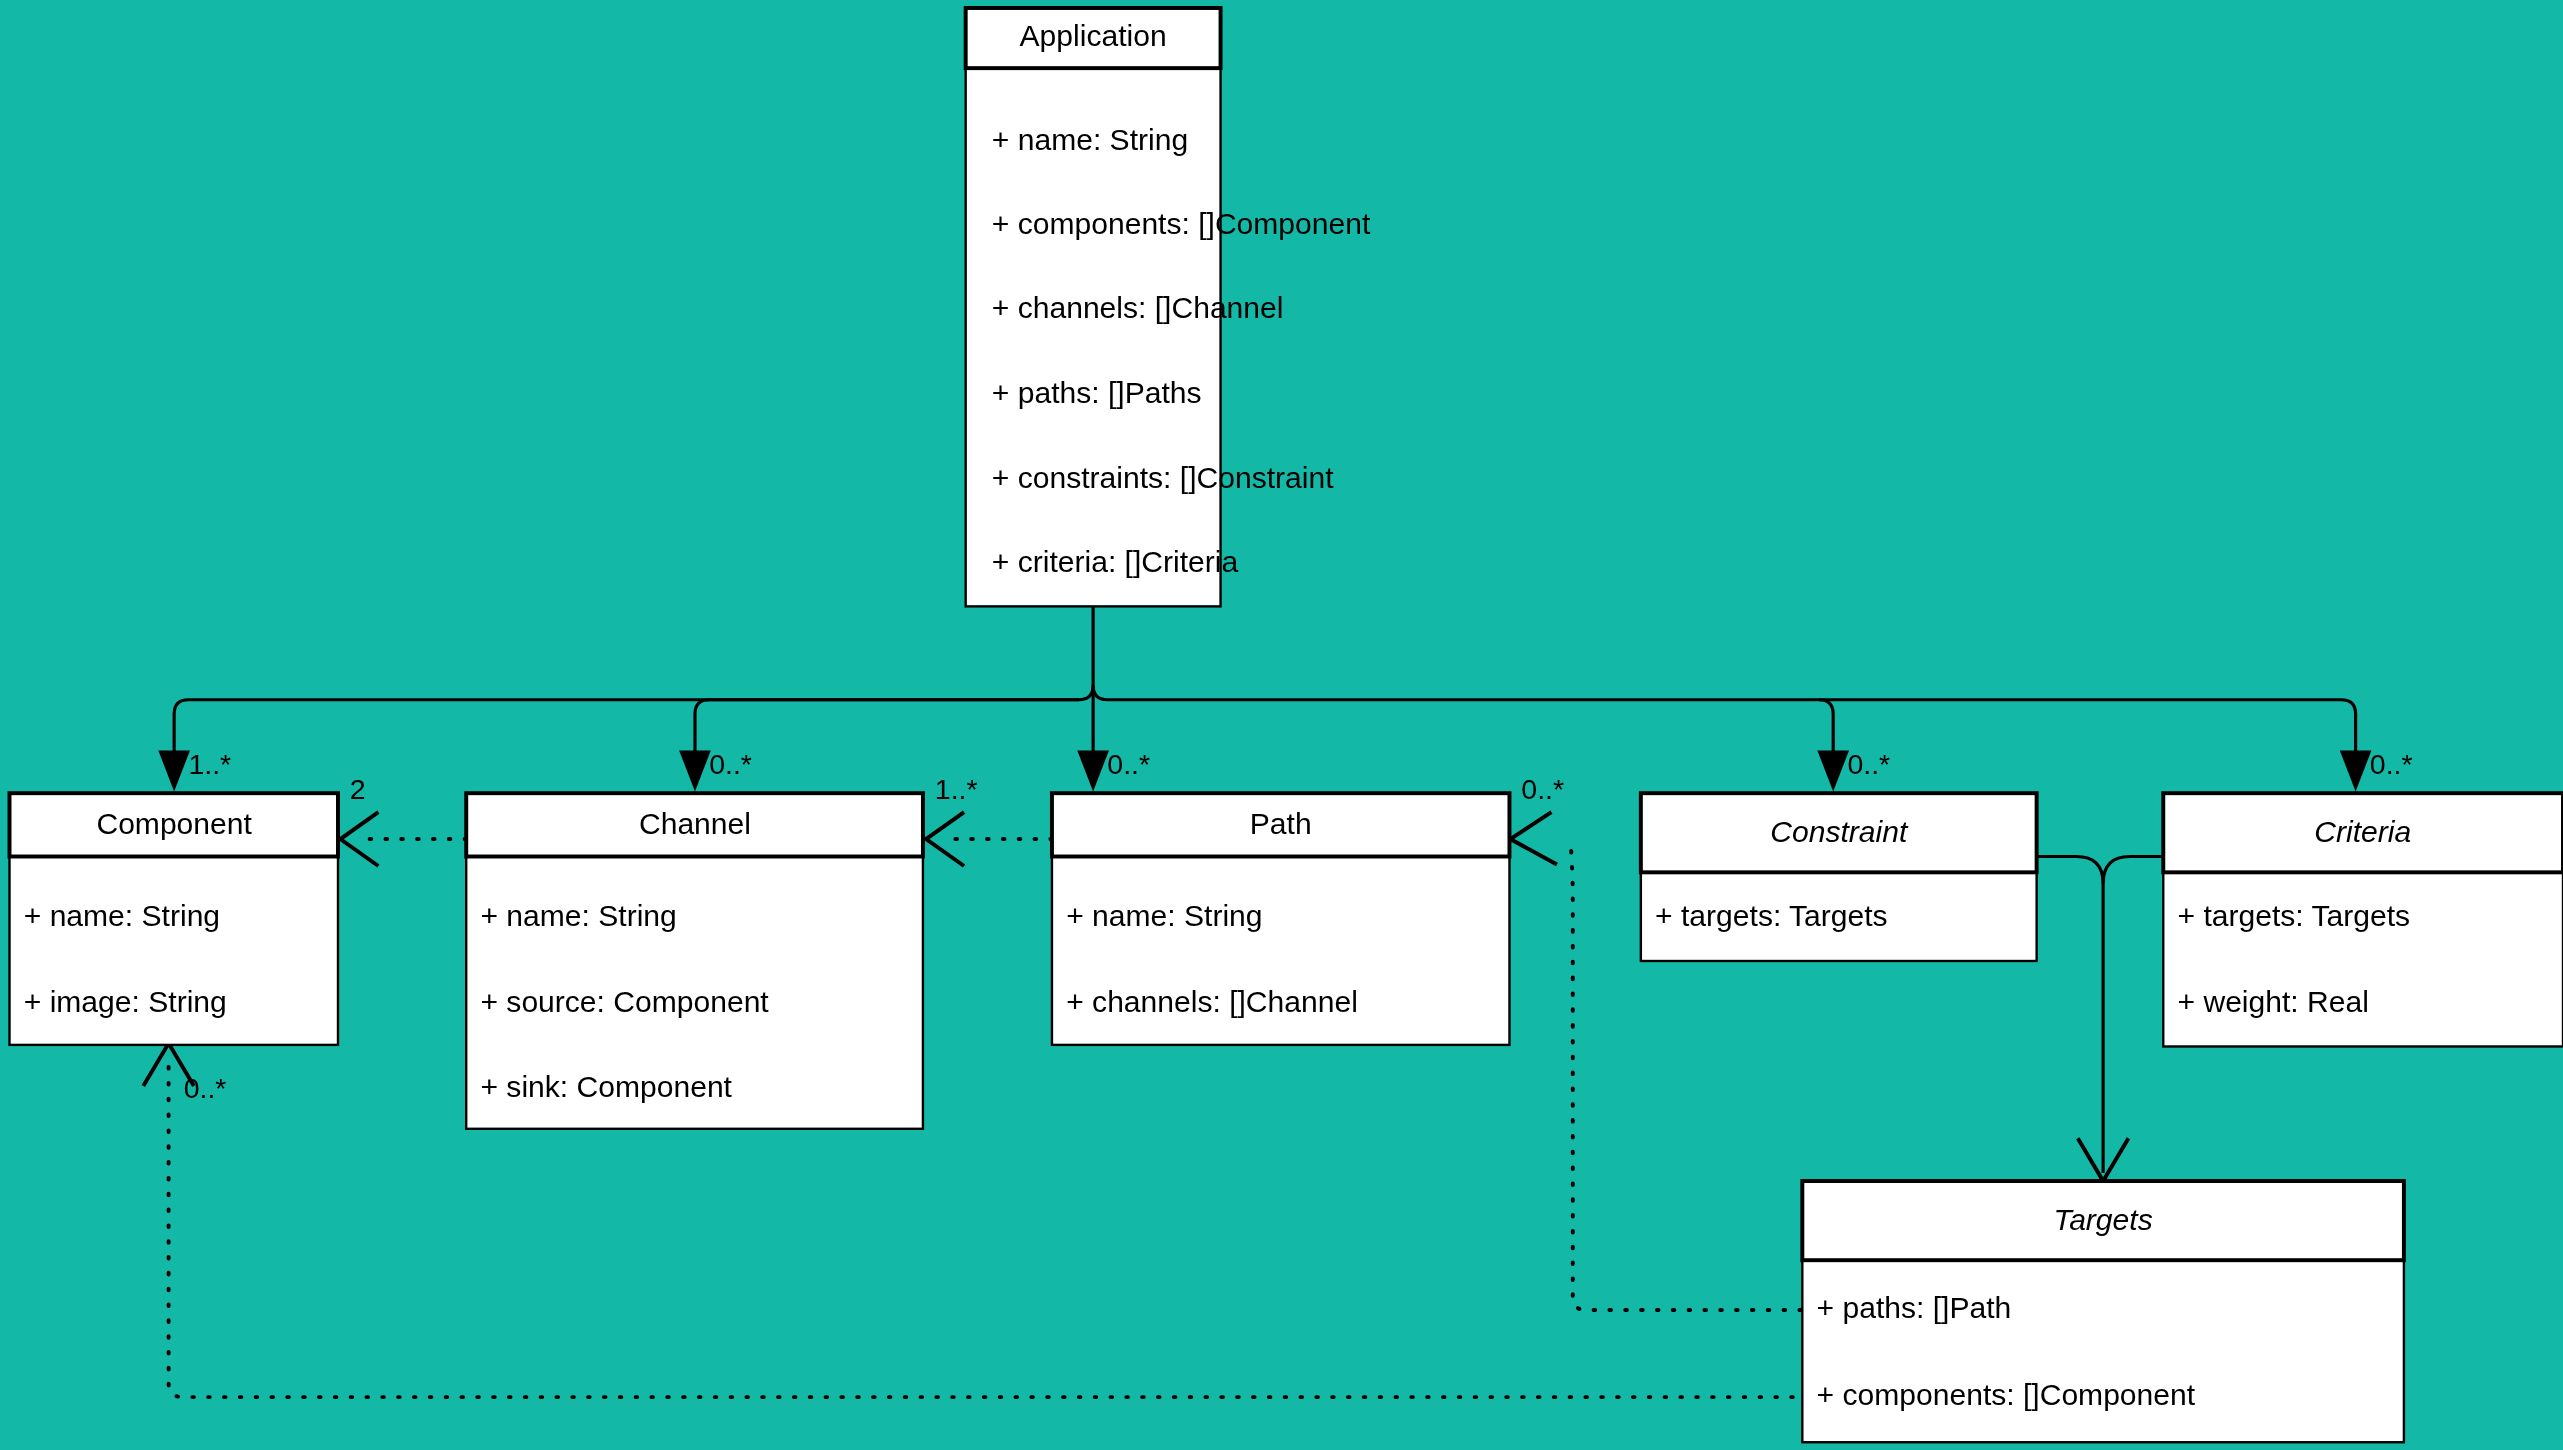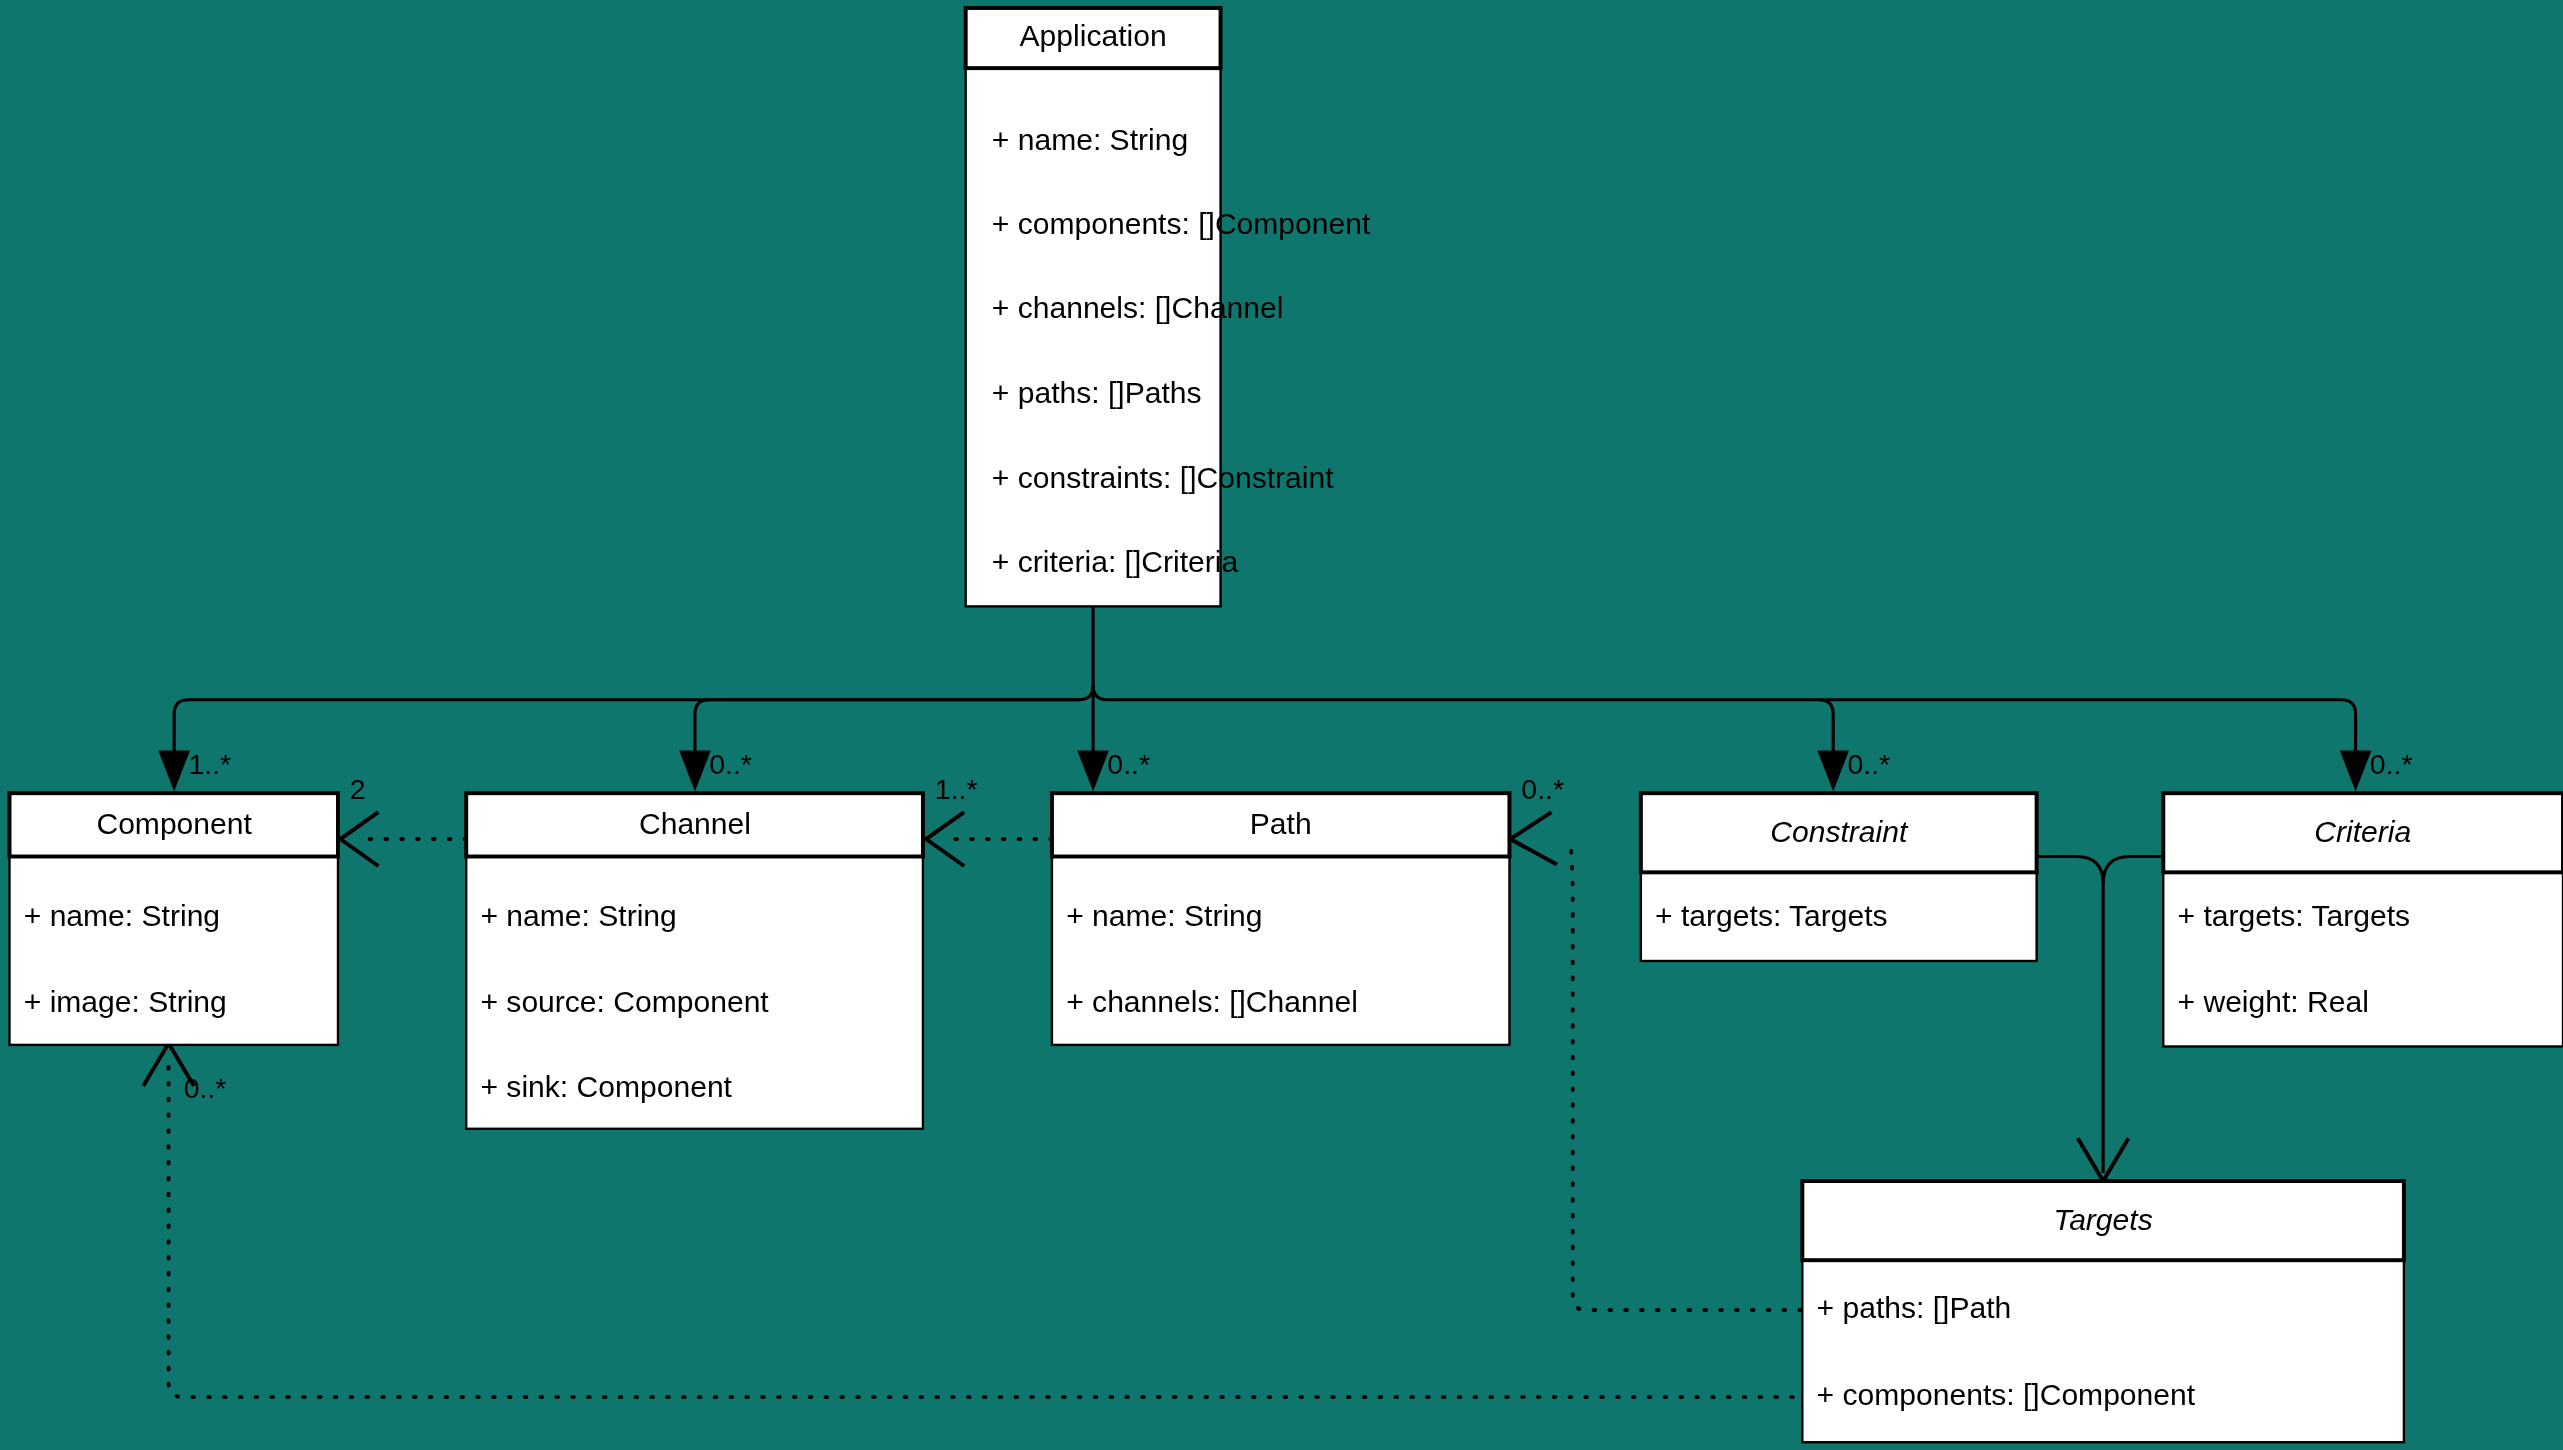--- a/index.html
+++ b/index.html
@@ -4,21 +4,21 @@
 <style>
   html, body {
     margin: 0;
     padding: 0;
     background: #ffffff;
   }
   #diagram-root {
     position: relative;
     width: 2563px;
     height: 1451px;
-    background: #0f766e;
+    background: #14b8a6;
     font-family: "Liberation Sans", sans-serif;
     overflow: hidden;
   }
   svg.layer {
     position: absolute;
     left: 0;
     top: 0;
     width: 2563px;
     height: 1451px;
   }

